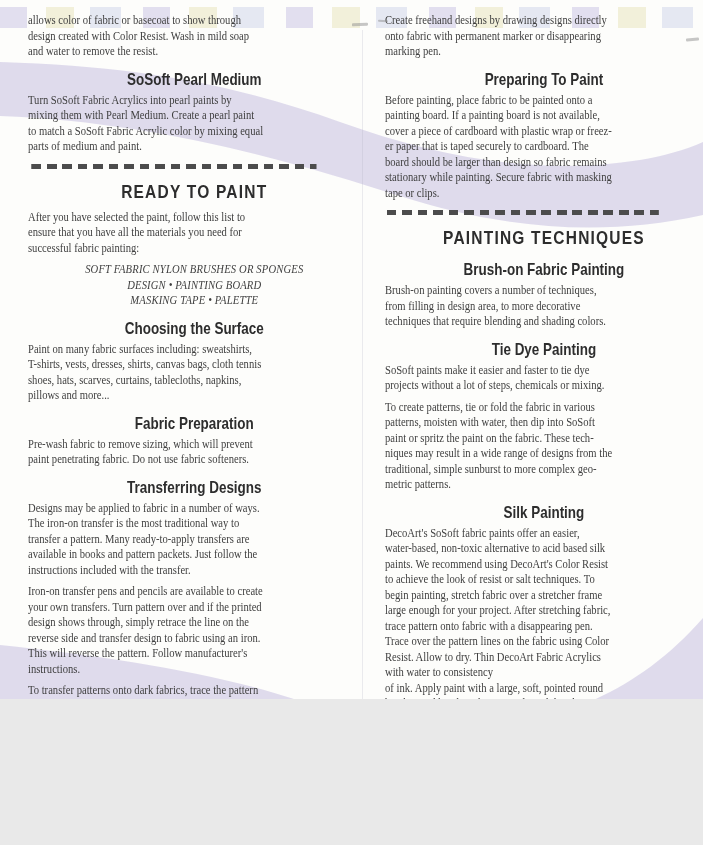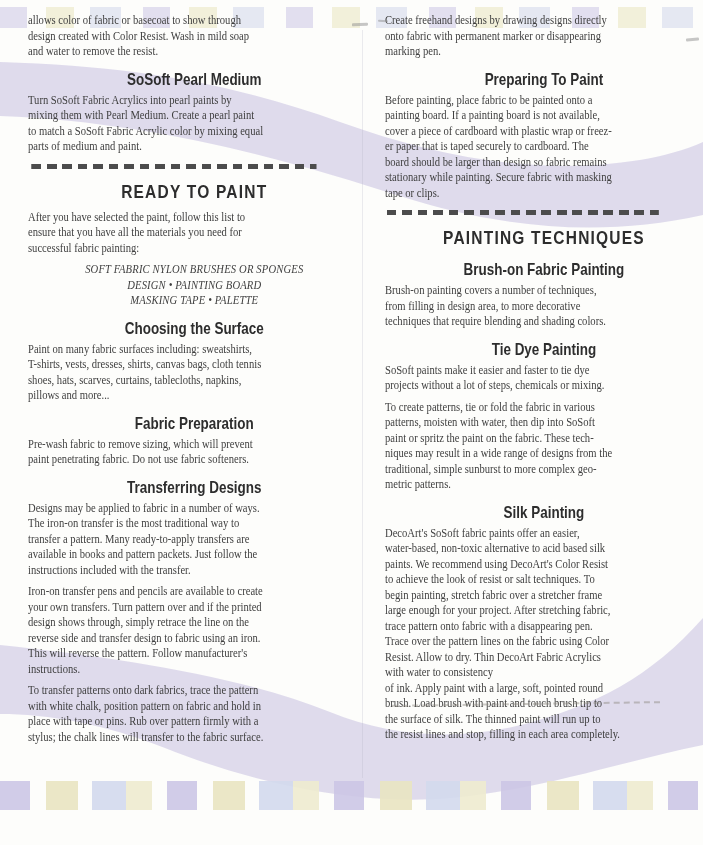--- a/index.html
+++ b/index.html
@@ -3,21 +3,21 @@
 <meta charset="utf-8">
 <style>
   :root{
     --text:#3e3e3e; --heading:#2d2d2d; --dash:#4c4c4c; --wave:#d7d2e9;
     --pastel_lavender:#d9d5ec; --pastel_yellow:#efecd0; --pastel_blue:#dde2f0;
     --pastel_lavender_dark:#cdc7e6; --pastel_yellow_dark:#eae5c2; --pastel_blue_dark:#d3daee;
     --paper:#fdfdfb;
   }
   *{margin:0;padding:0;box-sizing:border-box}
   html,body{background:#e9e9e9}
-  .page{position:relative;width:703px;height:845px;background:var(--paper);overflow:hidden;margin:0 auto;
+  .page{position:relative;width:703px;height:699px;background:var(--paper);overflow:hidden;margin:0 auto;
         font-family:"Liberation Serif",serif}
   .waves{position:absolute;left:0;top:0;z-index:0}
   .strip{position:absolute;left:0;width:703px;z-index:0;filter:blur(.7px)}
   .strip.top{top:7px;height:21px;background:repeating-linear-gradient(90deg,
       var(--pastel_lavender) 0 27px, rgba(255,255,255,0) 27px 46px,
       var(--pastel_yellow) 46px 74px, rgba(255,255,255,0) 74px 90px,
       var(--pastel_blue) 90px 121px, rgba(255,255,255,0) 121px 143px);opacity:.75}
   .strip.bottom{top:781px;height:29px;background:repeating-linear-gradient(90deg,
       var(--pastel_lavender_dark) 0 30px, rgba(255,255,255,0) 30px 46px,
       var(--pastel_yellow_dark) 46px 78px, rgba(255,255,255,0) 78px 92px,

